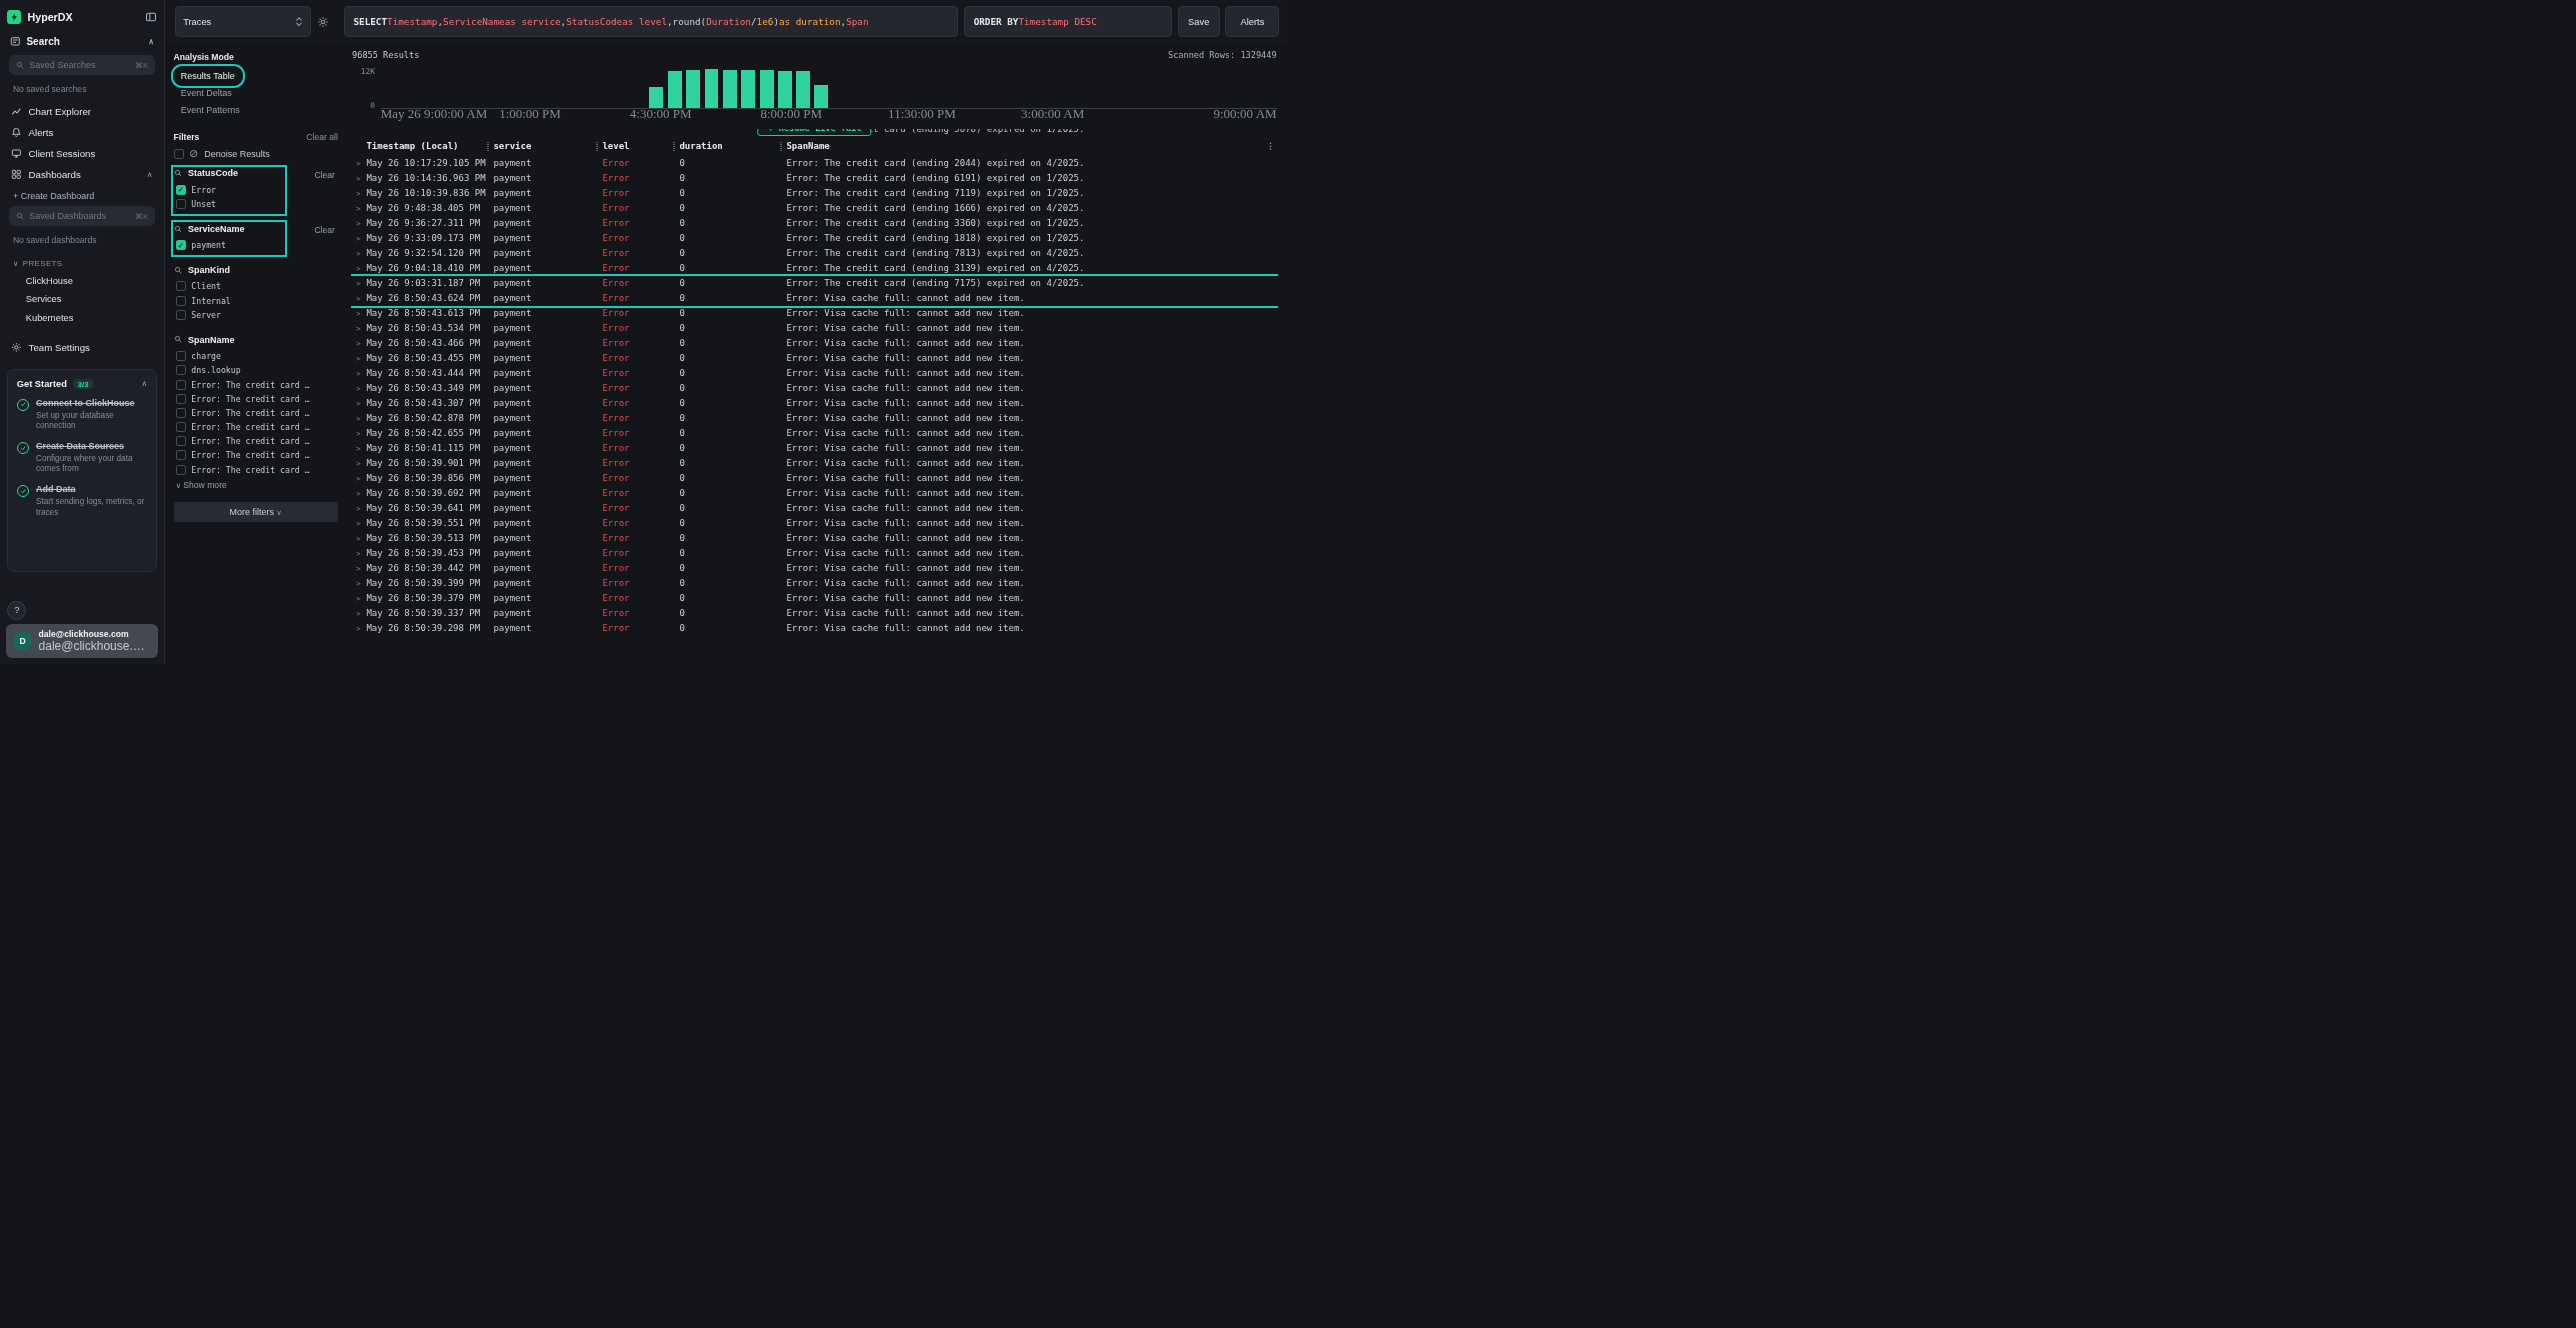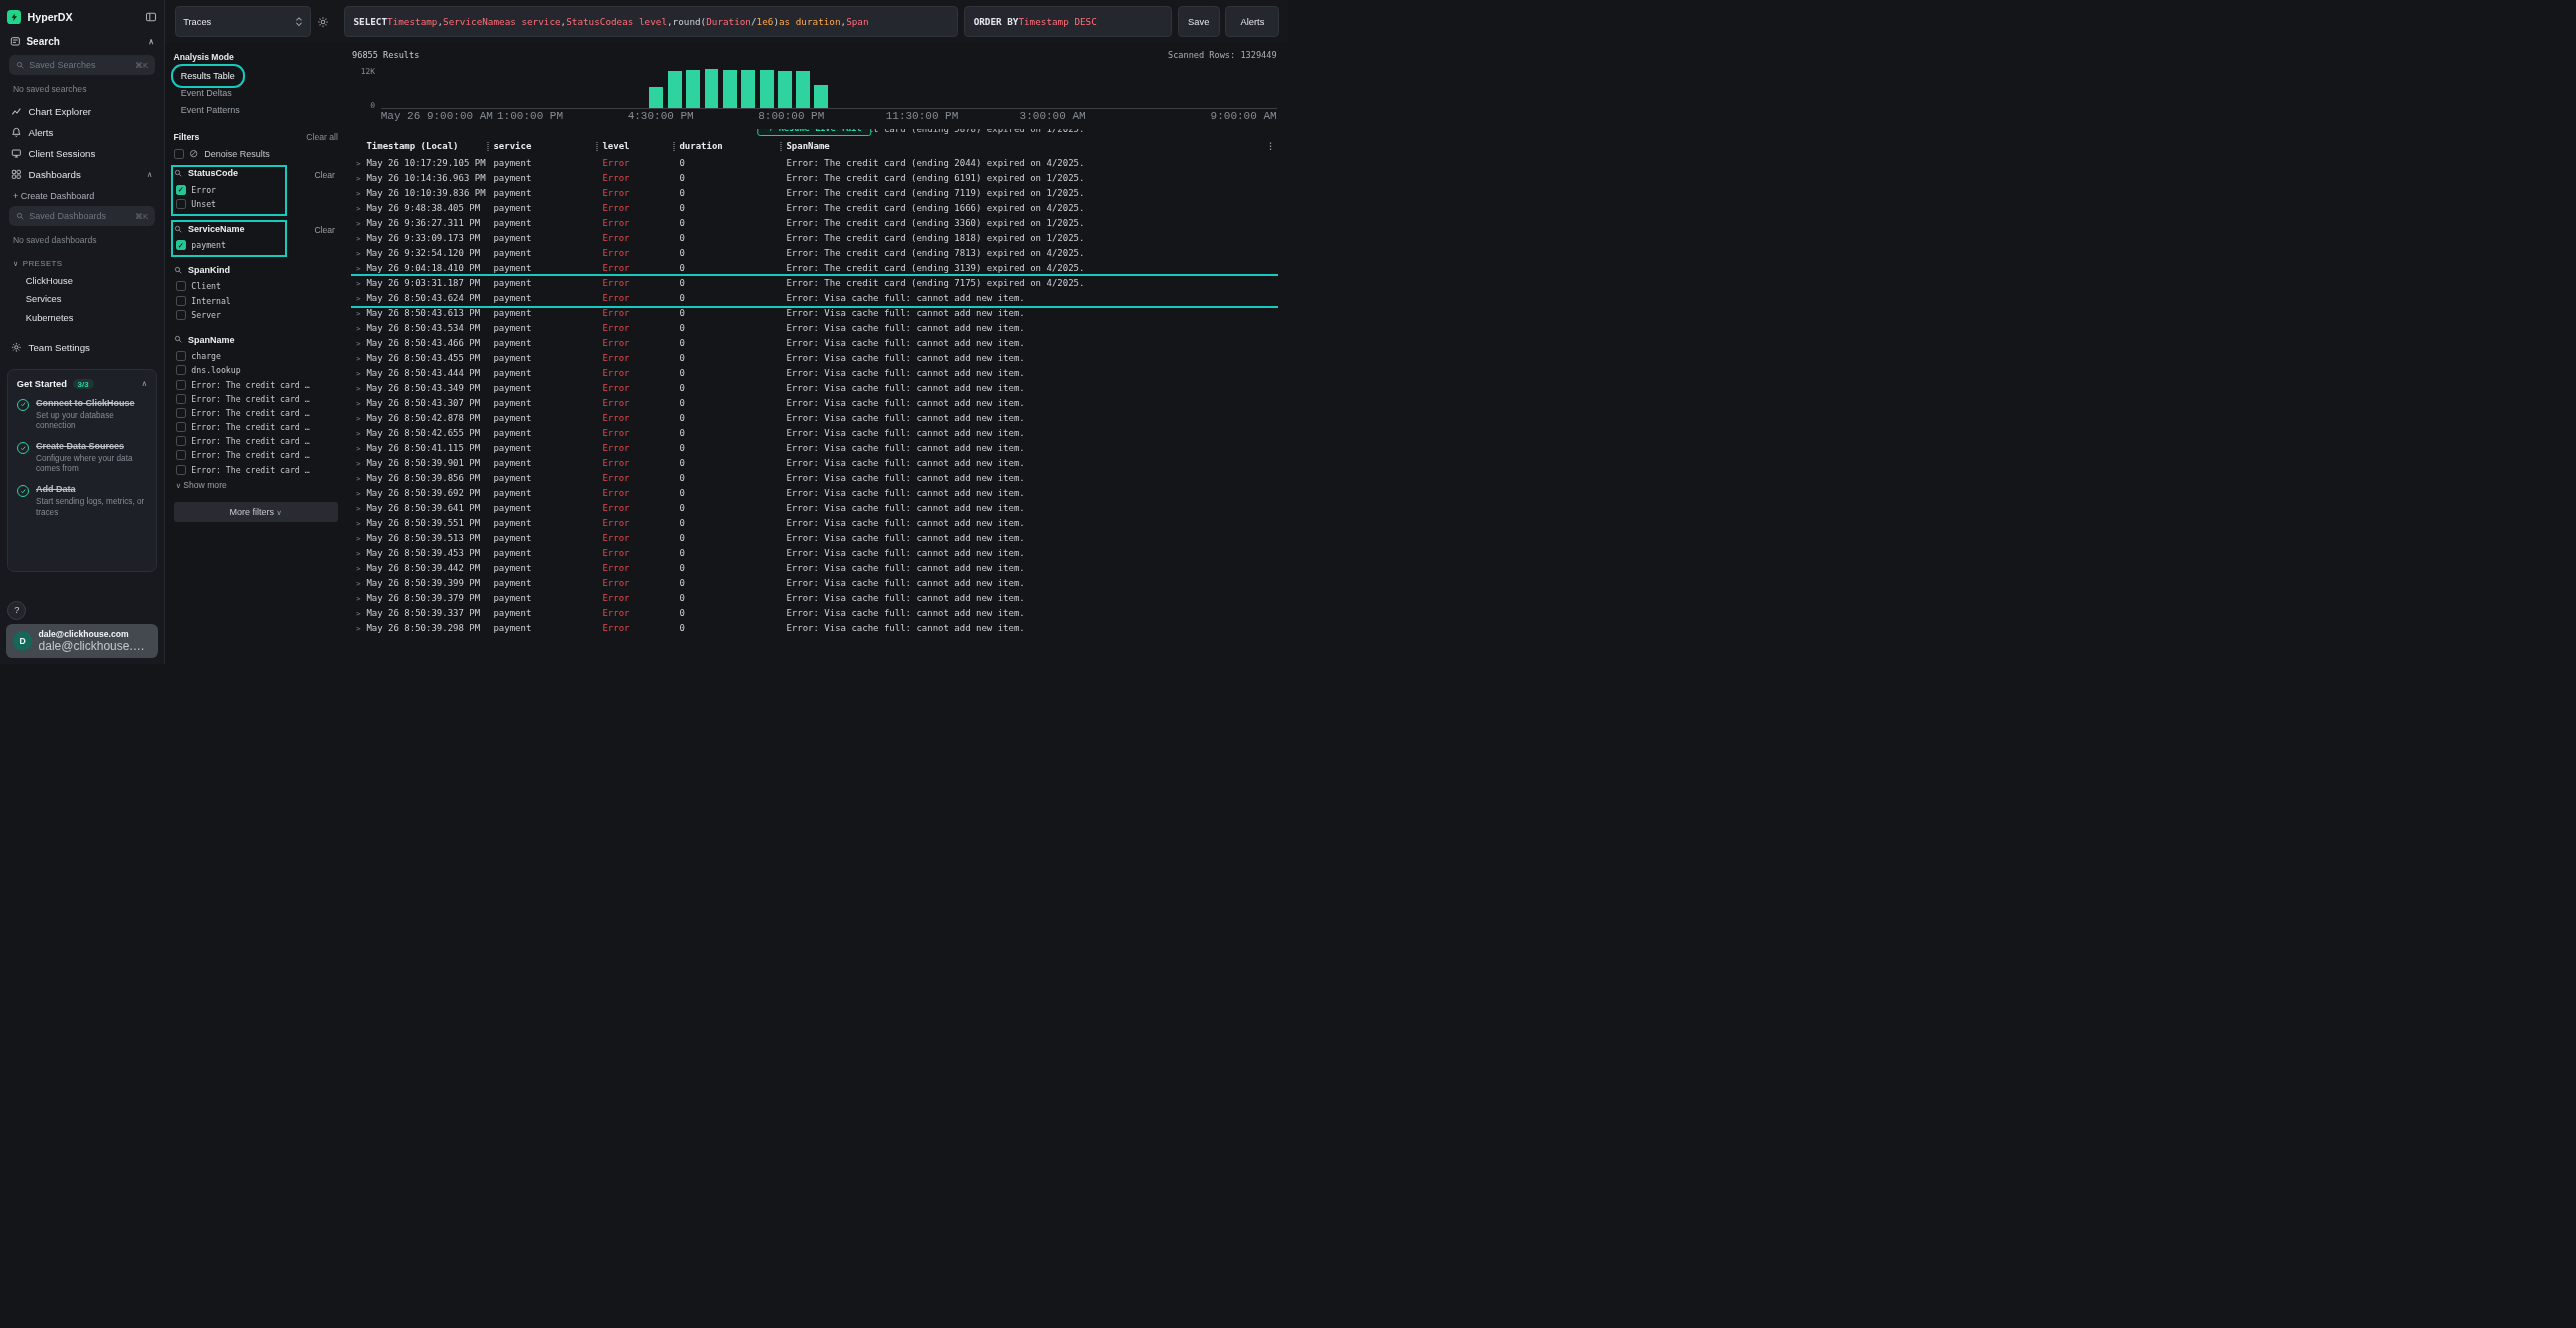--- a/index.html
+++ b/index.html
@@ -95,21 +95,21 @@
   #results{flex:1;min-width:0;padding:5.7px 10px 0 5.7px;display:flex;flex-direction:column;overflow:hidden}
   .stats-row{display:flex;align-items:center;font-family:"DejaVu Sans Mono",monospace;font-size:8.6px;color:#c9cdd2;padding:1.4px 1.4px 0}
   .scanned{margin-left:auto;color:#a9aeb5}
   .chart{display:flex;height:56px;margin:5.7px 0 7.2px;flex-shrink:0}
   .ylabels{width:30px;position:relative;font-family:"DejaVu Sans Mono",monospace;font-size:7.9px;color:#868c94}
   .ytick-top{position:absolute;top:1.4px;right:5.7px}
   .ytick-bottom{position:absolute;bottom:11.4px;right:5.7px}
   .plotwrap{flex:1;position:relative}
   .plot{position:absolute;left:0;right:1.4px;top:2.9px;bottom:13px;border-bottom:0.7px solid #3c4046}
   .bar{position:absolute;bottom:0;background:#2fd39e}
-  .xticks{position:absolute;left:0;right:1.4px;bottom:0;height:10.7px;font-family:Liberation Mono, monospace;font-size:11px;color:#868c94}
+  .xticks{position:absolute;left:0;right:1.4px;bottom:0;height:10.7px;font-family:Liberation Serif, serif;font-size:13px;color:#868c94}
   .xtick{position:absolute;bottom:0;transform:translateX(-50%);white-space:nowrap}
   .xtick.first{transform:none}
   .xtick.last{transform:translateX(-100%)}
 
   .table-wrap{position:relative;flex:1;overflow:hidden}
   .live-tail{position:absolute;left:50%;transform:translateX(-50%);top:-9.3px;height:16.5px;z-index:6;display:flex;align-items:center;gap:4.3px;background:#10201c;border:0.7px solid #1fc7a6;border-radius:2.9px;color:#25d3ac;font-family:"DejaVu Sans Mono",monospace;font-size:8.6px;font-weight:bold;padding:0 8.6px;cursor:pointer}
   .partial-strip{height:7.9px;overflow:hidden}
   .partial-strip .trow{margin-top:-7.2px;color:#bcc1c7}
   .thead{display:flex;height:18.6px;line-height:18.6px;font-family:"DejaVu Sans Mono",monospace;font-size:9px;font-weight:bold;color:#e9ebee}
   .hsep{width:2.1px;height:9.3px;border-left:0.7px dotted #5a5f67;border-right:0.7px dotted #5a5f67;align-self:center;margin-right:4.3px}

